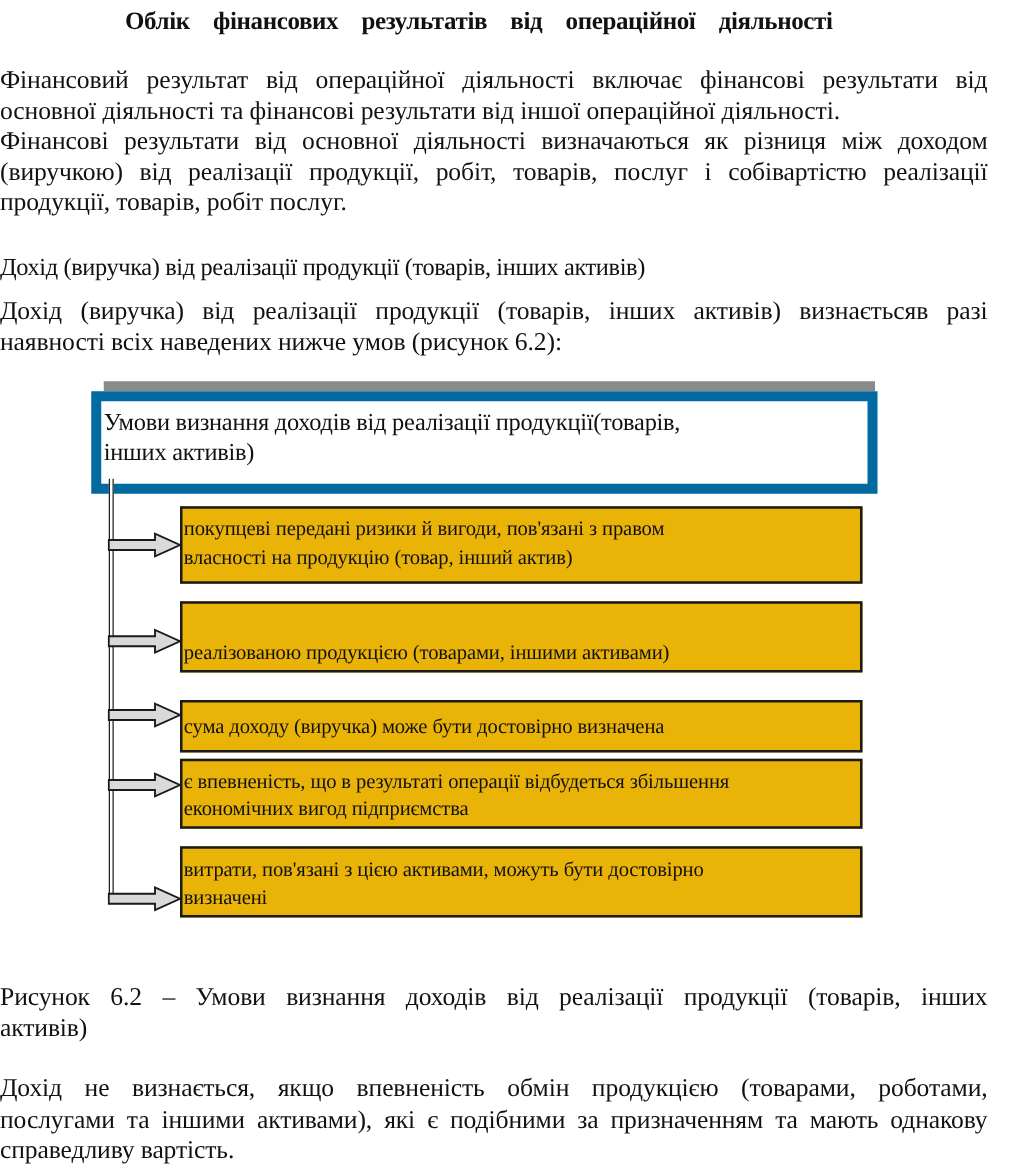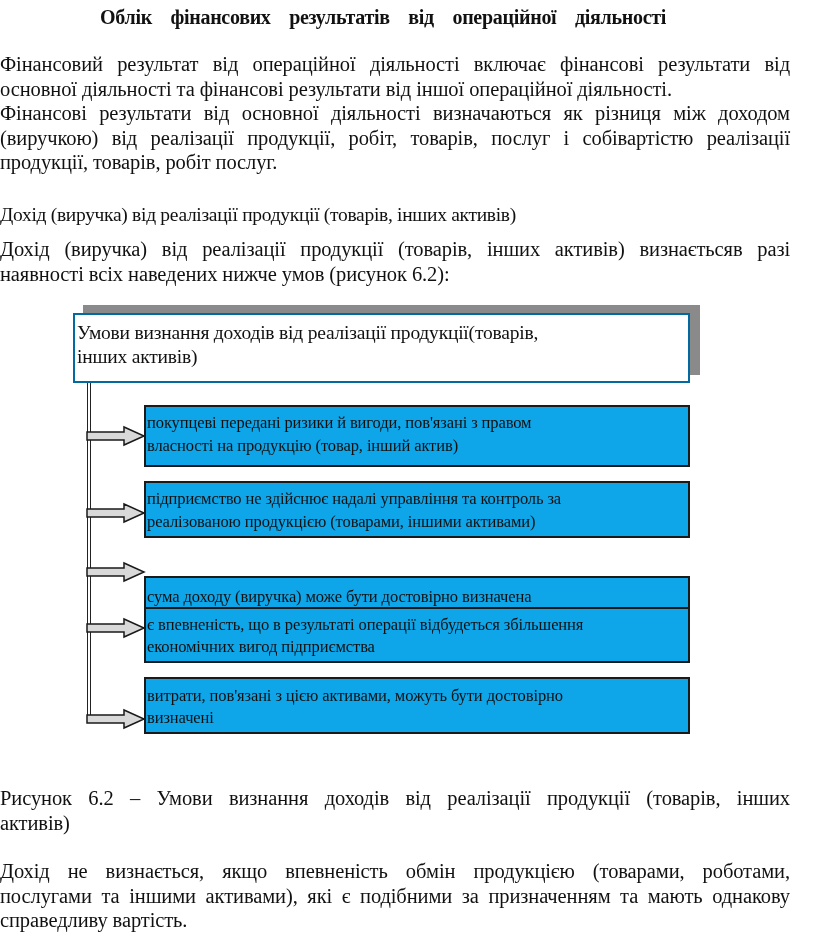--- a/index.html
+++ b/index.html
@@ -19,34 +19,34 @@
   }
   .bold { font-weight: normal; }
 
   
   .shadow {
     position: absolute; left: 83px; top: 305px; width: 617px; height: 70px;
     background: #8a8a8a;
   }
   .head-box {
     position: absolute; left: 73px; top: 313px; width: 613px; height: 66px;
-    background: #ffffff; border: 2px solid #0369a1;
+    background: #ffffff; border: 8px solid #0369a1;
   }
   .head-box .t {
     position: absolute; left: 2px; top: 6px; font-size: 19.5px; line-height: 24px;
     white-space: nowrap; letter-spacing: -0.2px;
   }
   .vline {
     position: absolute; left: 87px; top: 383px; width: 4px; height: 336px;
     border-left: 1.5px solid #222; border-right: 1.5px solid #222; box-sizing: border-box;
     background: #ffffff;
   }
   .cond-box {
     position: absolute; left: 144px; width: 542px;
-    background: #0ea5e9; border: 2px solid #1a1a1a;
+    background: #eab308; border: 2px solid #1a1a1a;
   }
   .cond-box .t {
     position: absolute; left: 1px; font-size: 16.5px; line-height: 23px;
     white-space: nowrap; letter-spacing: -0.1px;
   }
   .arrow { position: absolute; left: 86px; width: 60px; height: 22px; }
 </style>
 </head>
 <body>
 
@@ -81,28 +81,27 @@
   </svg>
   <div class="cond-box" style="top:405px; height:58px">
     <div class="t" style="top:4px">покупцеві передані ризики й вигоди, пов'язані з правом</div>
     <div class="t" style="top:27px">власності на продукцію (товар, інший актив)</div>
   </div>
 
   <svg class="arrow" style="top:502px" viewBox="0 0 60 22">
     <polygon points="1,7 38,7 38,2 58,11 38,20 38,15 1,15" fill="#d9d9d9" stroke="#1a1a1a" stroke-width="1.5"></polygon>
   </svg>
   <div class="cond-box" style="top:481px; height:53px">
-    <div class="t" style="top:4px">підприємство не здійснює надалі управління та контроль за</div>
     <div class="t" style="top:27px">реалізованою продукцією (товарами, іншими активами)</div>
   </div>
 
   <svg class="arrow" style="top:561px" viewBox="0 0 60 22">
     <polygon points="1,7 38,7 38,2 58,11 38,20 38,15 1,15" fill="#d9d9d9" stroke="#1a1a1a" stroke-width="1.5"></polygon>
   </svg>
-  <div class="cond-box" style="top:576px; height:38px">
+  <div class="cond-box" style="top:560px; height:38px">
     <div class="t" style="top:7px">сума доходу (виручка) може бути достовірно визначена</div>
   </div>
 
   <svg class="arrow" style="top:617px" viewBox="0 0 60 22">
     <polygon points="1,7 38,7 38,2 58,11 38,20 38,15 1,15" fill="#d9d9d9" stroke="#1a1a1a" stroke-width="1.5"></polygon>
   </svg>
   <div class="cond-box" style="top:607px; height:52px">
     <div class="t" style="top:4px">є впевненість, що в результаті операції відбудеться збільшення</div>
     <div class="t" style="top:26px">економічних вигод підприємства</div>
   </div>

